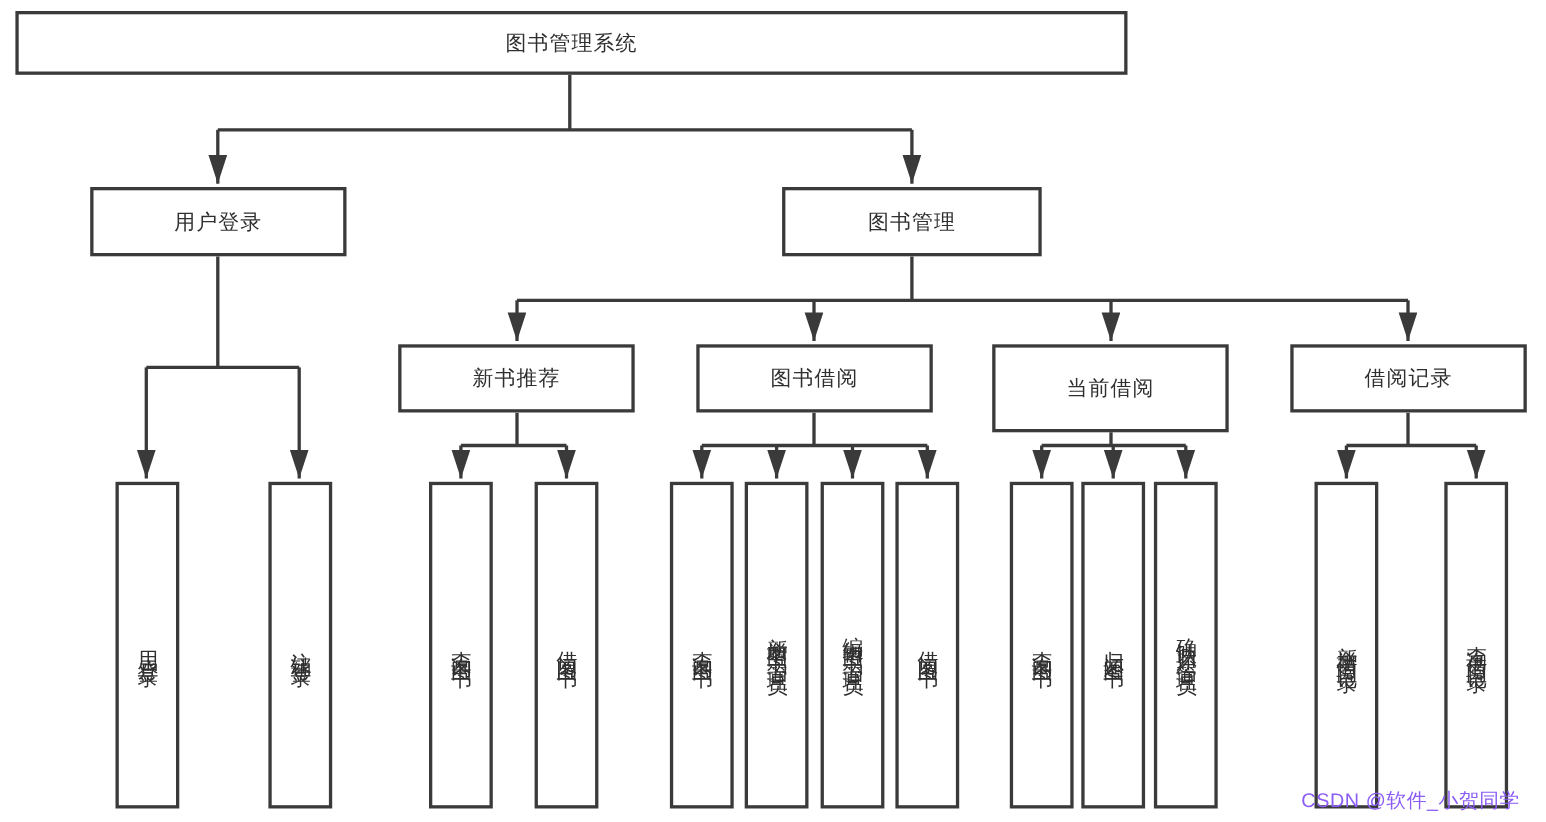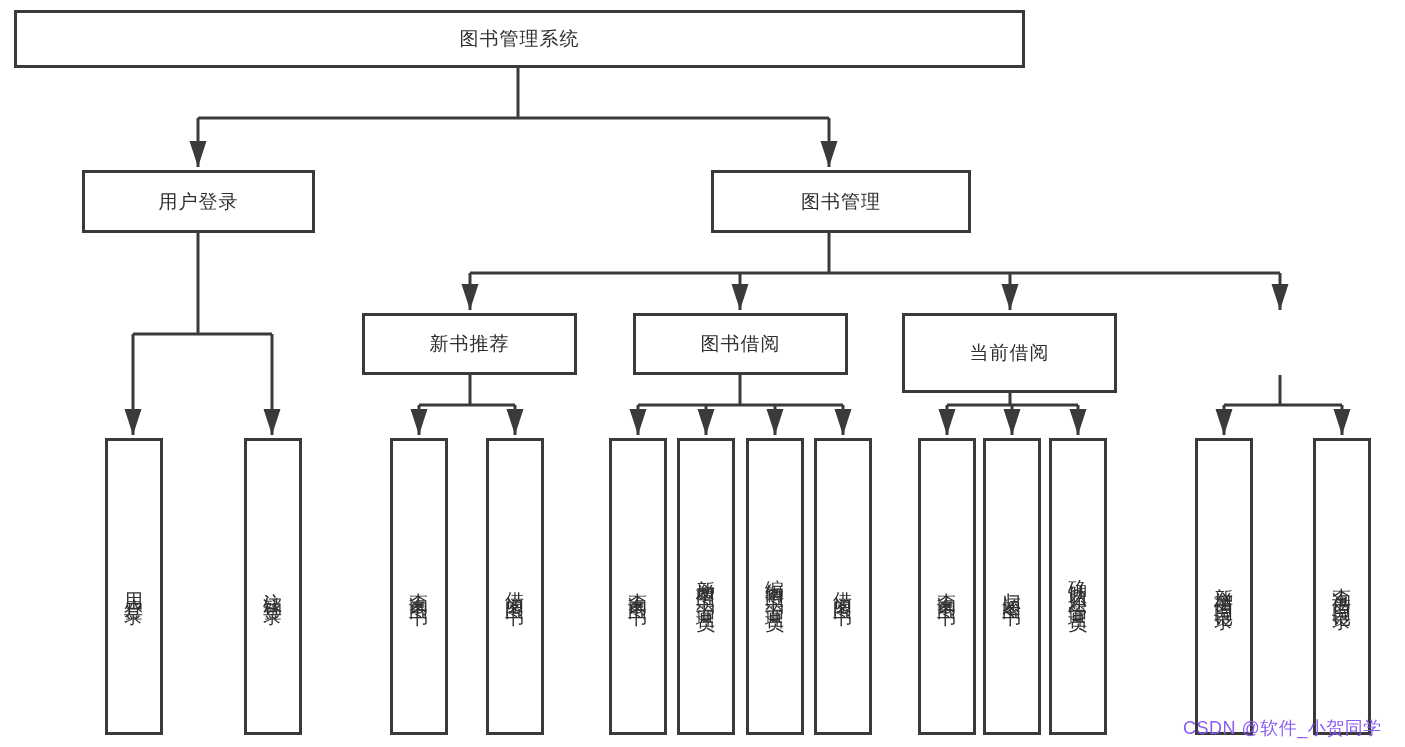--- a/index.html
+++ b/index.html
@@ -57,25 +57,26 @@
 
       <path d="M1280 375 V405 M1224 405 H1342"></path>
       <line x1="1224" y1="405" x2="1224" y2="435" marker-end="url(#arrow)"></line>
       <line x1="1342" y1="405" x2="1342" y2="435" marker-end="url(#arrow)"></line>
     </g>
   </svg>
 
   <div class="node h-node" style="left:14px;top:10px;width:1011px;height:58px;">图书管理系统</div>
 
   <div class="node h-node" style="left:82px;top:170px;width:233px;height:63px;">用户登录</div>
-  <div class="node h-node" style="left:711px;top:170px;width:260px;height:63px;text-align:right;">图书管理</div>
+  <div class="node h-node" style="left:711px;top:170px;width:236px;height:63px;text-align:right;">图书管理</div>
 
   <div class="node h-node" style="left:633px;top:313px;width:215px;height:62px;">图书借阅</div>
   <div class="node h-node" style="left:362px;top:313px;width:215px;height:62px;">新书推荐</div>
   <div class="node h-node" style="left:902px;top:313px;width:215px;height:80px;">当前借阅</div>
+  <div class="node h-node" style="left:1173px;top:313px;width:215px;height:62px;">借阅记录</div>
 
   <div class="node v-node" style="left:105px;top:438px;width:58px;height:297px;">用户登录</div>
   <div class="node v-node" style="left:244px;top:438px;width:58px;height:297px;">注销登录</div>
   <div class="node v-node" style="left:390px;top:438px;width:58px;height:297px;">查询图书</div>
   <div class="node v-node" style="left:486px;top:438px;width:58px;height:297px;">借阅图书</div>
   <div class="node v-node" style="left:609px;top:438px;width:58px;height:297px;">查询图书</div>
   <div class="node v-node" style="left:677px;top:438px;width:58px;height:297px;">新增图书（管理员）</div>
   <div class="node v-node" style="left:746px;top:438px;width:58px;height:297px;">编辑图书（管理员）</div>
   <div class="node v-node" style="left:814px;top:438px;width:58px;height:297px;">借阅图书</div>
   <div class="node v-node" style="left:918px;top:438px;width:58px;height:297px;">查询图书</div>

